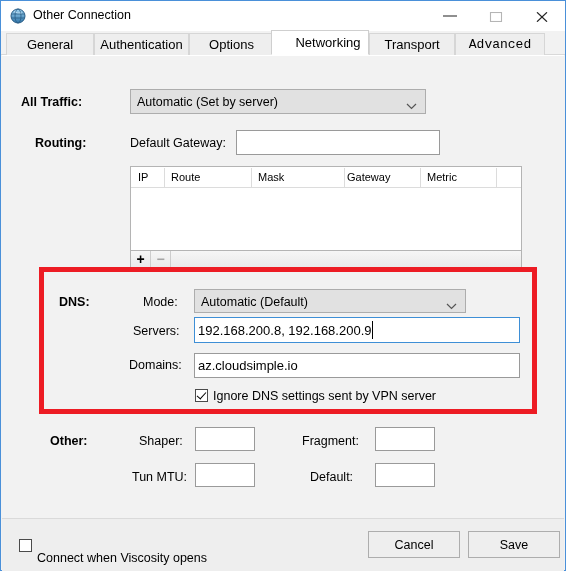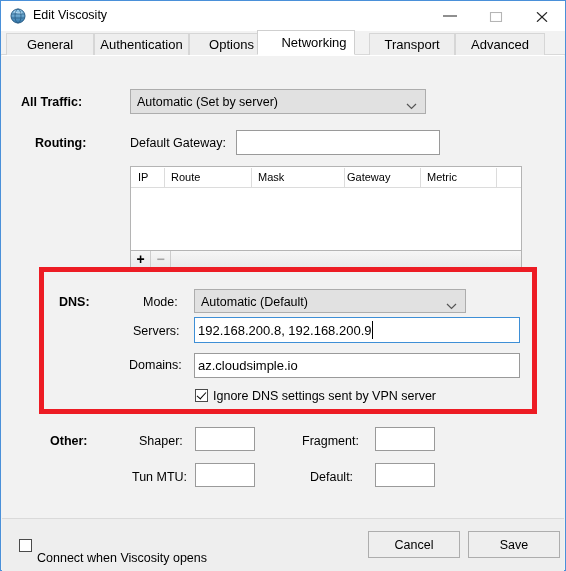--- a/index.html
+++ b/index.html
@@ -272,21 +272,21 @@
             <stop offset="0%" stop-color="#9fd3f0"></stop>
             <stop offset="100%" stop-color="#2f74a8"></stop>
           </linearGradient>
         </defs>
         <circle cx="8" cy="8" r="7" fill="url(#gl)" stroke="#2a5d86" stroke-width="1"></circle>
         <ellipse cx="8" cy="8" rx="3" ry="7" fill="none" stroke="#2a5d86" stroke-width="0.8"></ellipse>
         <path d="M1.3 6 H14.7 M1.3 10 H14.7" stroke="#2a5d86" stroke-width="0.8" fill="none"></path>
         <path d="M4 3.5 q3 2 8 1.5" stroke="#e9f5fd" stroke-width="0.7" fill="none" opacity="0.7"></path>
       </svg>
     </span>
-    <div class="title-text">Edit Viscosity</div>
+    <div class="title-text">Other Connection</div>
 
     <div class="win-btn btn-min">
       <svg width="16" height="8" viewBox="0 0 16 8">
         <line x1="1" y1="4" x2="15" y2="4" stroke="#333" stroke-width="1.1"></line>
       </svg>
     </div>
     <div class="win-btn btn-max">
       <svg width="16" height="10" viewBox="0 0 16 10">
         <rect x="2.5" y="0.5" width="11" height="9" fill="none" stroke="#b5b5b5" stroke-width="1.1"></rect>
       </svg>
@@ -298,23 +298,23 @@
       </svg>
     </div>
   </div>
 
   <div class="tabstrip"></div>
   <div class="tabstrip-line"></div>
 
   <div class="tab" style="left:5px;   width:88px;"><span>General</span></div>
   <div class="tab" style="left:93px;  width:95px;"><span>Authentication</span></div>
   <div class="tab" style="left:188px; width:85px;"><span>Options</span></div>
-  <div class="tab active" style="left:256px; width:98px;padding-left:16px;"><span>Networking</span></div>
+  <div class="tab active" style="left:270px; width:98px;padding-left:16px;"><span>Networking</span></div>
   <div class="tab" style="left:368px; width:86px;"><span>Transport</span></div>
-  <div class="tab" style="left:454px; width:90px;"><span>Advanced</span></div>
+  <div class="tab" style="left:454px; width:90px;font-family:Liberation Mono, monospace;"><span>Advanced</span></div>
 
   <div class="content">
 
     <div class="lbl lbl-bold" style="left:19px; top:39px;">All Traffic:</div>
     <div class="combo" style="left:128px; top:33px; width:296px; height:25px;">
       <span class="combo-text" style="top:5px;">Automatic (Set by server)</span>
       <span class="chev" style="top:9px;">
         <svg width="11" height="7" viewBox="0 0 11 7">
             <polyline points="1,1 5.5,5.5 10,1" fill="none" stroke="#555" stroke-width="1.2"></polyline>
           </svg>

